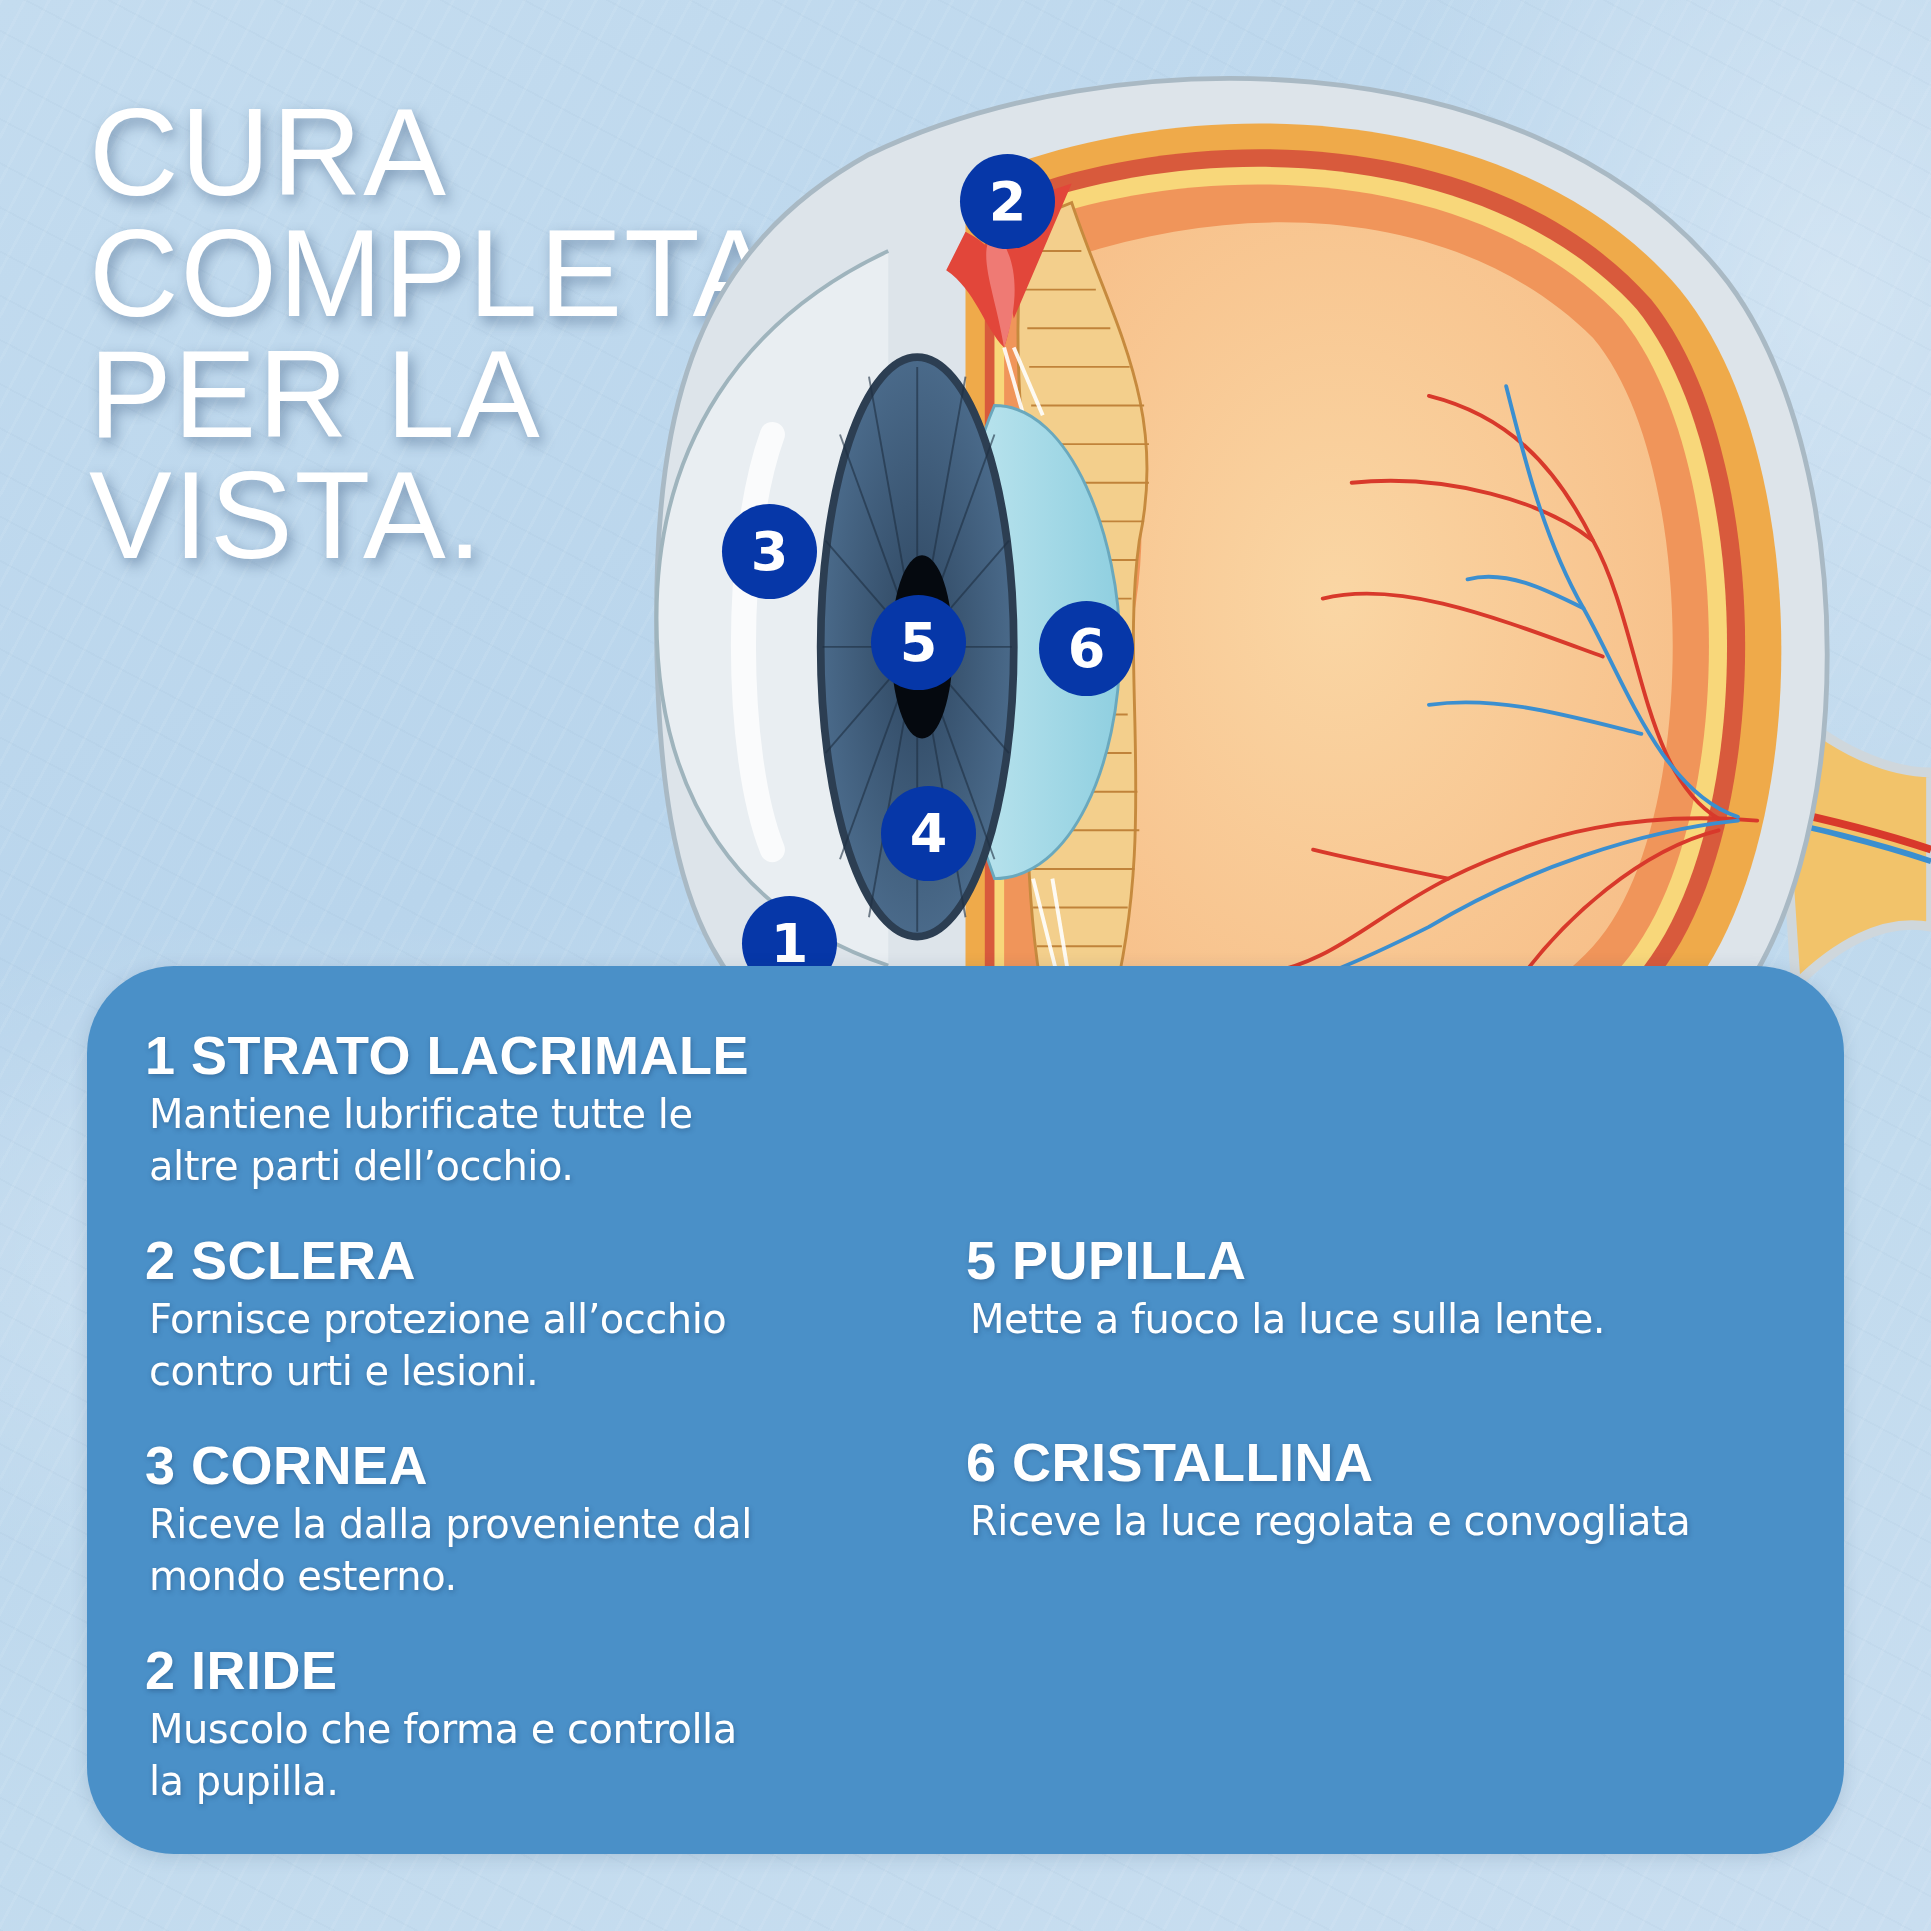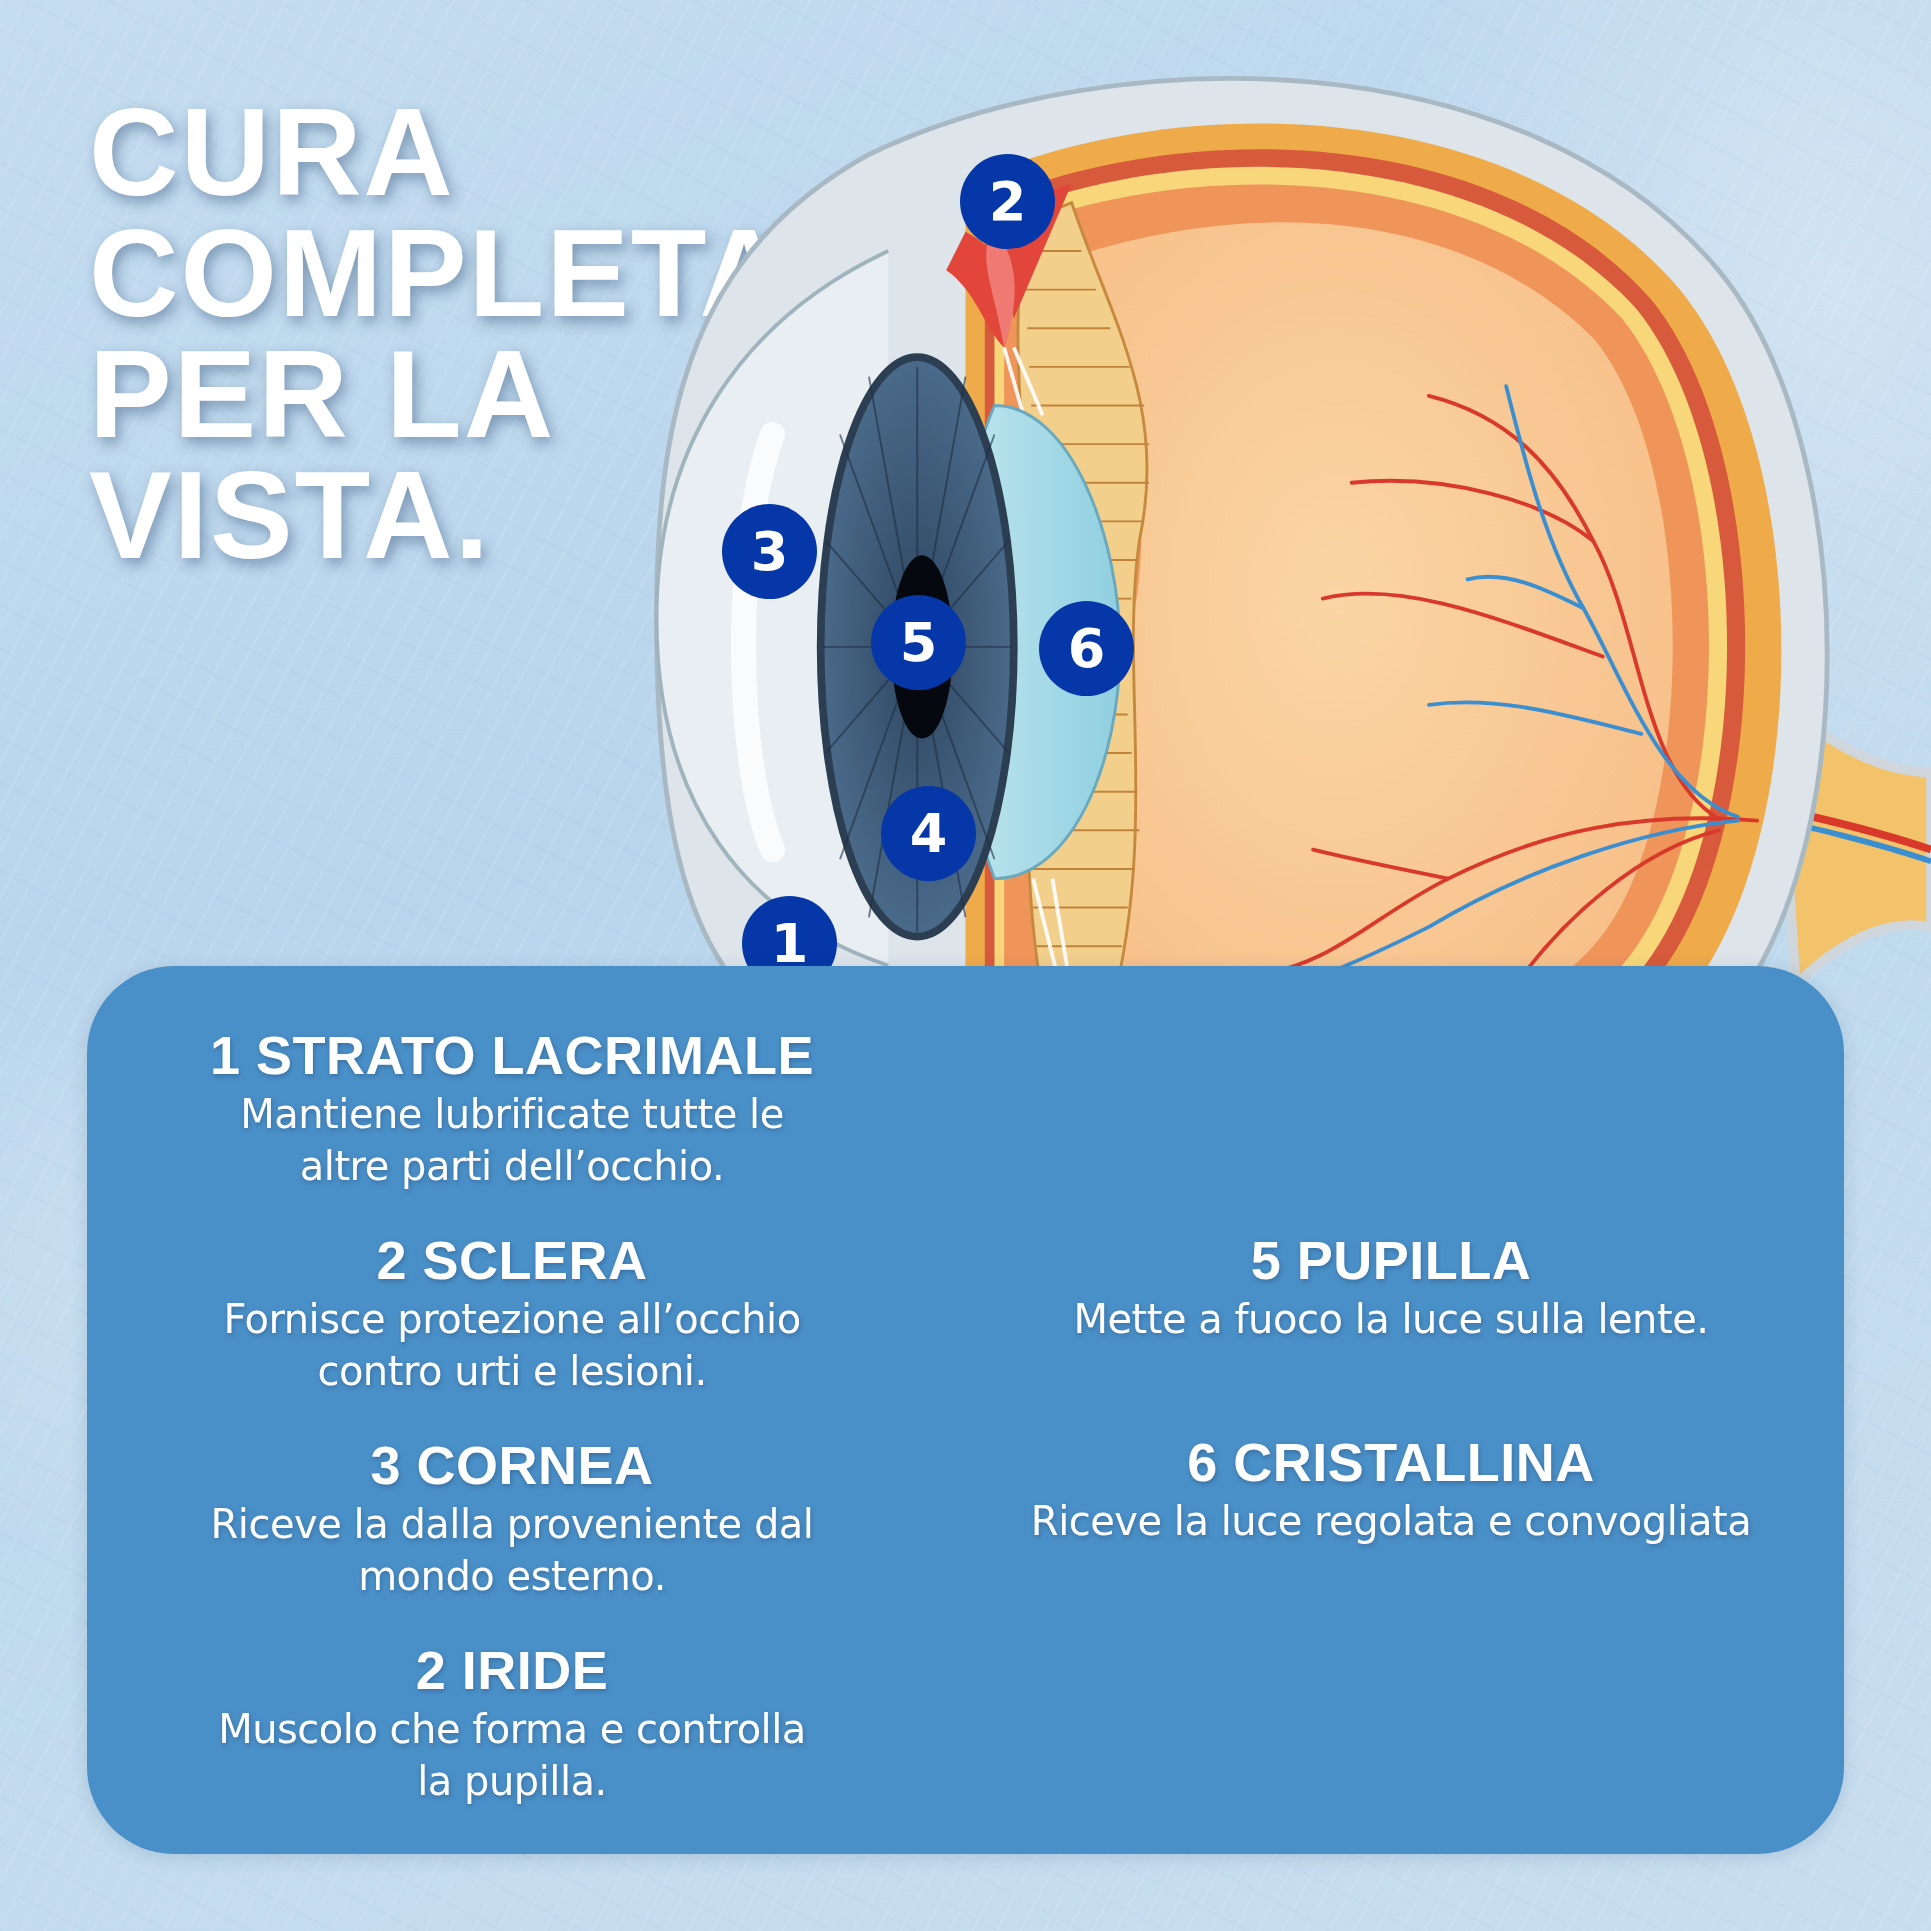--- a/index.html
+++ b/index.html
@@ -12,21 +12,21 @@
         linear-gradient(160deg, #c4dcef 0%, #b9d5ec 40%, #c2dbee 70%, #c9def0 100%);
     }
     .marble {
       position: absolute; inset: 0; pointer-events: none;
       background:
         repeating-linear-gradient(118deg, rgba(255,255,255,0.07) 0 2.9px, transparent 2.9px 21px),
         repeating-linear-gradient(28deg, rgba(120,150,180,0.05) 0 1.9px, transparent 1.9px 39px);
     }
     .title {
       position: absolute; left: 89px; top: 92px;
-      color: #ffffff; font-weight: 700; font-size: 124px; line-height: 121px;
+      color: #ffffff; font-weight: 400; font-size: 124px; line-height: 121px;
       letter-spacing: 1.9px; margin: 0;
       text-shadow: 3.9px 5.8px 13.5px rgba(40,70,110,0.45);
     }
     .title span { display: block; }
 
     .eye-svg { position: absolute; left: 0; top: 0; width: 1931px; height: 1931px; }
 
     .badge {
       position: absolute; width: 95px; height: 95px; border-radius: 50%;
       background: #0637a8; color: #fff; font-weight: 700; font-size: 54px;
@@ -35,21 +35,21 @@
     }
 
     .panel {
       position: absolute; left: 87px; top: 966px; width: 1757px; height: 888px;
       background: #4a90c8; border-radius: 87px;
       box-shadow: 0 3.9px 17.4px rgba(30,60,100,0.15);
     }
     .panel-col { position: absolute; top: 58px; }
     .panel-col.left { left: 58px; width: 734px; }
     .panel-col.right { left: 879px; width: 850px; }
-    .item { color: #fff; text-shadow: 1px 1.9px 5.8px rgba(20,50,90,0.35); text-align: center; }
+    .item { color: #fff; text-shadow: 1px 1.9px 5.8px rgba(20,50,90,0.35); }
     .item h3 {
       margin: 0; font-size: 54px; font-weight: 700; letter-spacing: 0.5px; line-height: 62px;
     }
     .item p {
       margin: 4px; font-size: 40px; font-weight: 400; line-height: 48px;
       font-family: "DejaVu Sans", sans-serif; letter-spacing: -0.5px;
     }
     .left .item { margin-bottom: 39px; }
     .right .item.i5 { position: absolute; top: 205px; left: 0; width: 850px; }
     .right .item.i6 { position: absolute; top: 407px; left: 0; width: 850px; }

